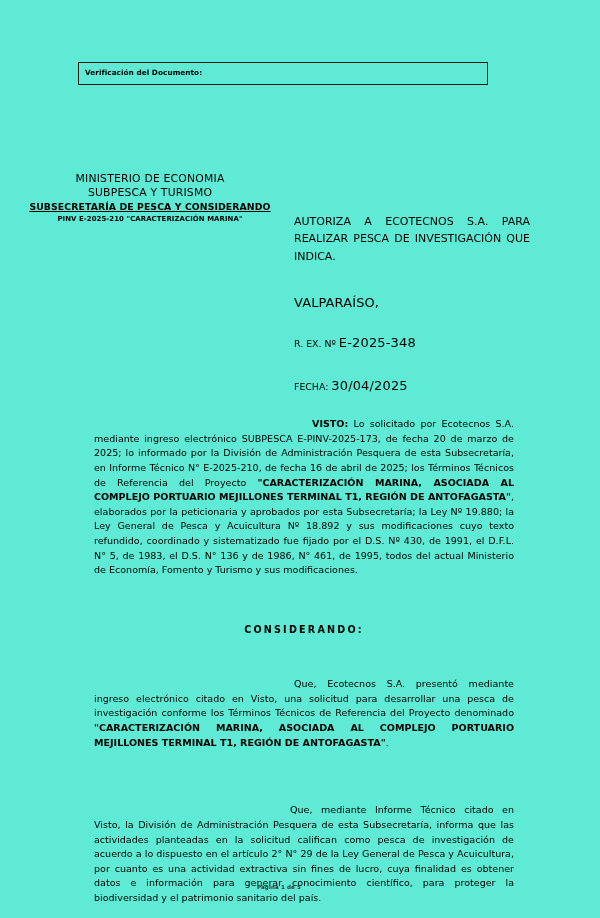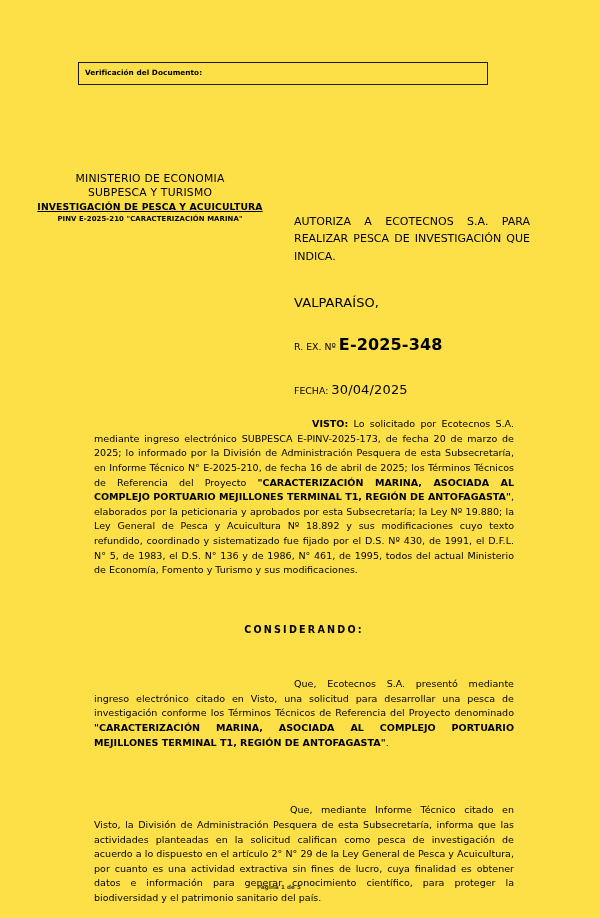--- a/index.html
+++ b/index.html
@@ -12,21 +12,21 @@
     height: 918px;
     position: relative;
     font-family: "DejaVu Sans", sans-serif;
     color: #000000;
     overflow: hidden;
   }
 
   .page {
     position: absolute;
     inset: 0;
-    background: #fde047;
+    background: #5eead4;
     padding-left: 14px;
   }
 
   
   .verif-box {
     position: absolute;
     left: 78px;
     top: 62px;
     width: 410px;
     border: 1.2px solid #1a1a1a;
@@ -111,22 +111,22 @@
   .place {
     font-size: 13px;
     margin-top: 30px;
     letter-spacing: 0.1px;
   }
   .res-num {
     font-size: 9.4px;
     margin-top: 25px;
   }
   .res-num b {
-    font-size: 16px;
-    font-weight: bold;
+    font-size: 13px;
+    font-weight: normal;
     letter-spacing: 0.15px;
   }
   .res-date {
     font-size: 9.4px;
     margin-top: 28px;
   }
   .res-date b {
     font-size: 13px;
     font-weight: normal;
     letter-spacing: 0.15px;
@@ -184,21 +184,21 @@
 
 <div class="page">
 
   <div class="verif-box">
     <div class="verif-title">Verificación del Documento:</div>
   </div>
 
   <div class="inst-header">
     <div class="inst-line1">MINISTERIO DE ECONOMIA</div>
     <div class="inst-line2">SUBPESCA Y TURISMO</div>
-    <div class="inst-sub">INVESTIGACIÓN DE PESCA Y ACUICULTURA</div>
+    <div class="inst-sub">SUBSECRETARÍA DE PESCA Y CONSIDERANDO</div>
     <div class="inst-pinv">PINV E-2025-210 "CARACTERIZACIÓN MARINA"</div>
   </div>
 
   <div class="right-col">
     <div class="res-title">AUTORIZA A ECOTECNOS S.A. PARA REALIZAR PESCA DE INVESTIGACIÓN QUE INDICA.</div>
     <div class="place">VALPARAÍSO,</div>
     <div class="res-num">
       <span>R. EX. Nº </span><b>E-2025-348</b>
     </div>
     <div class="res-date">

